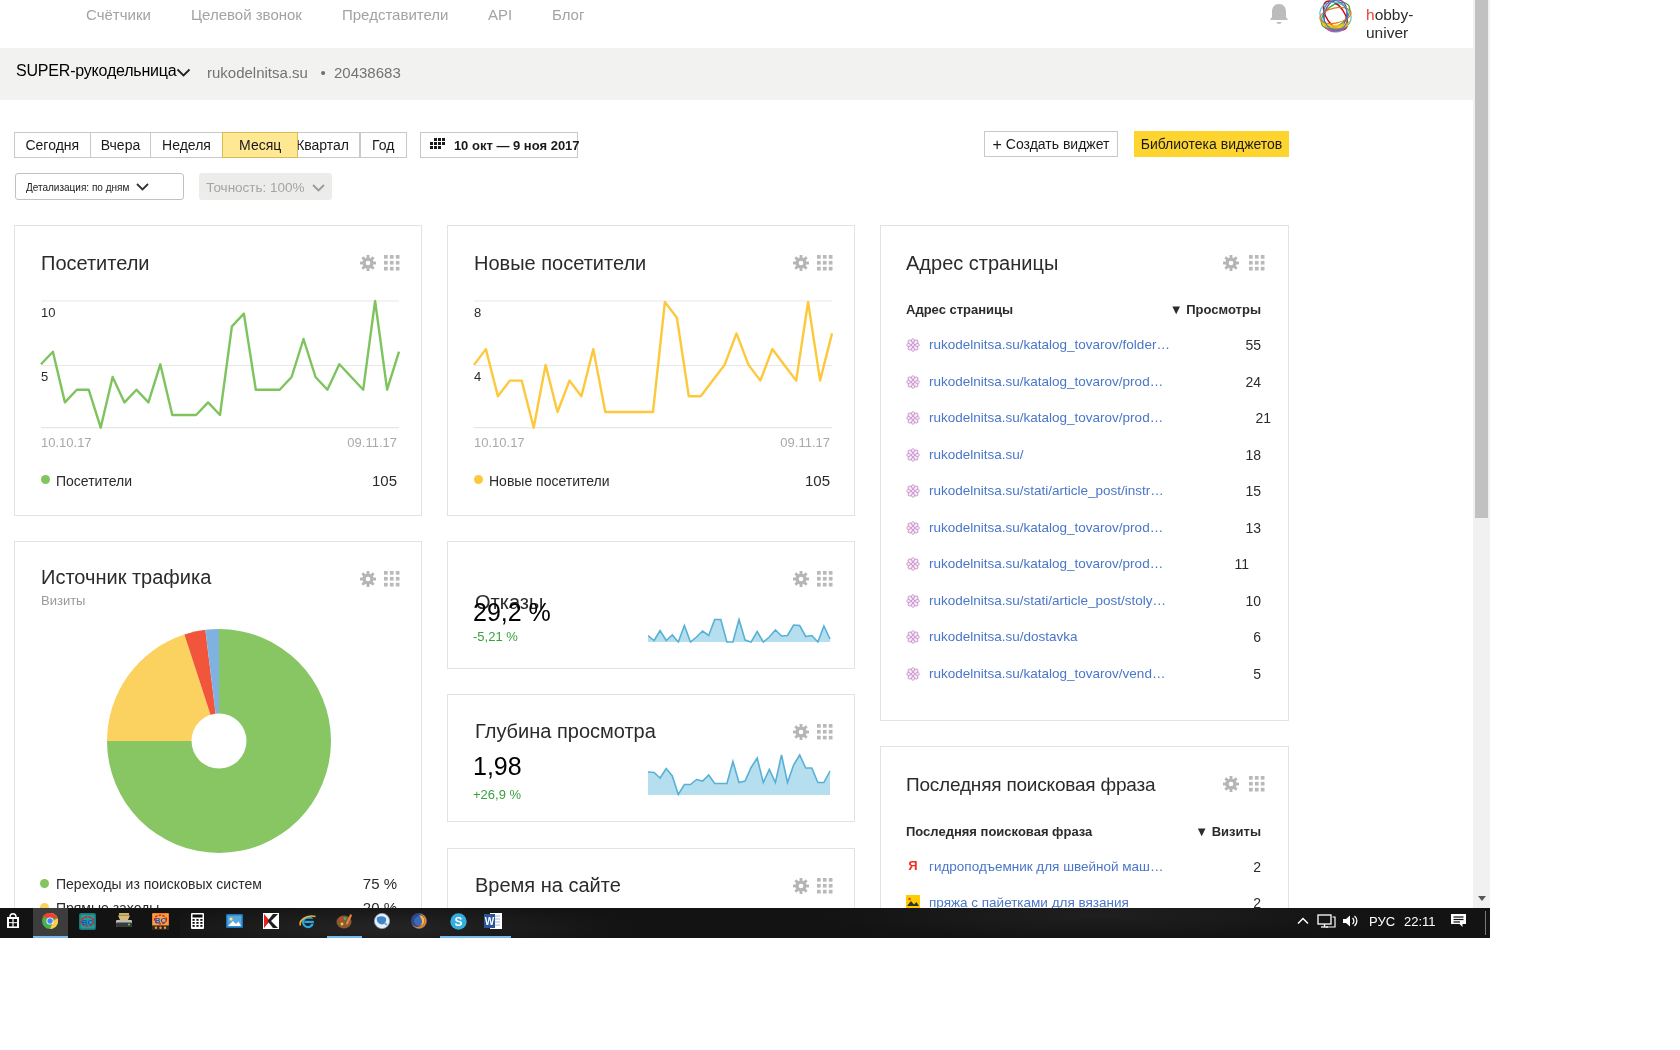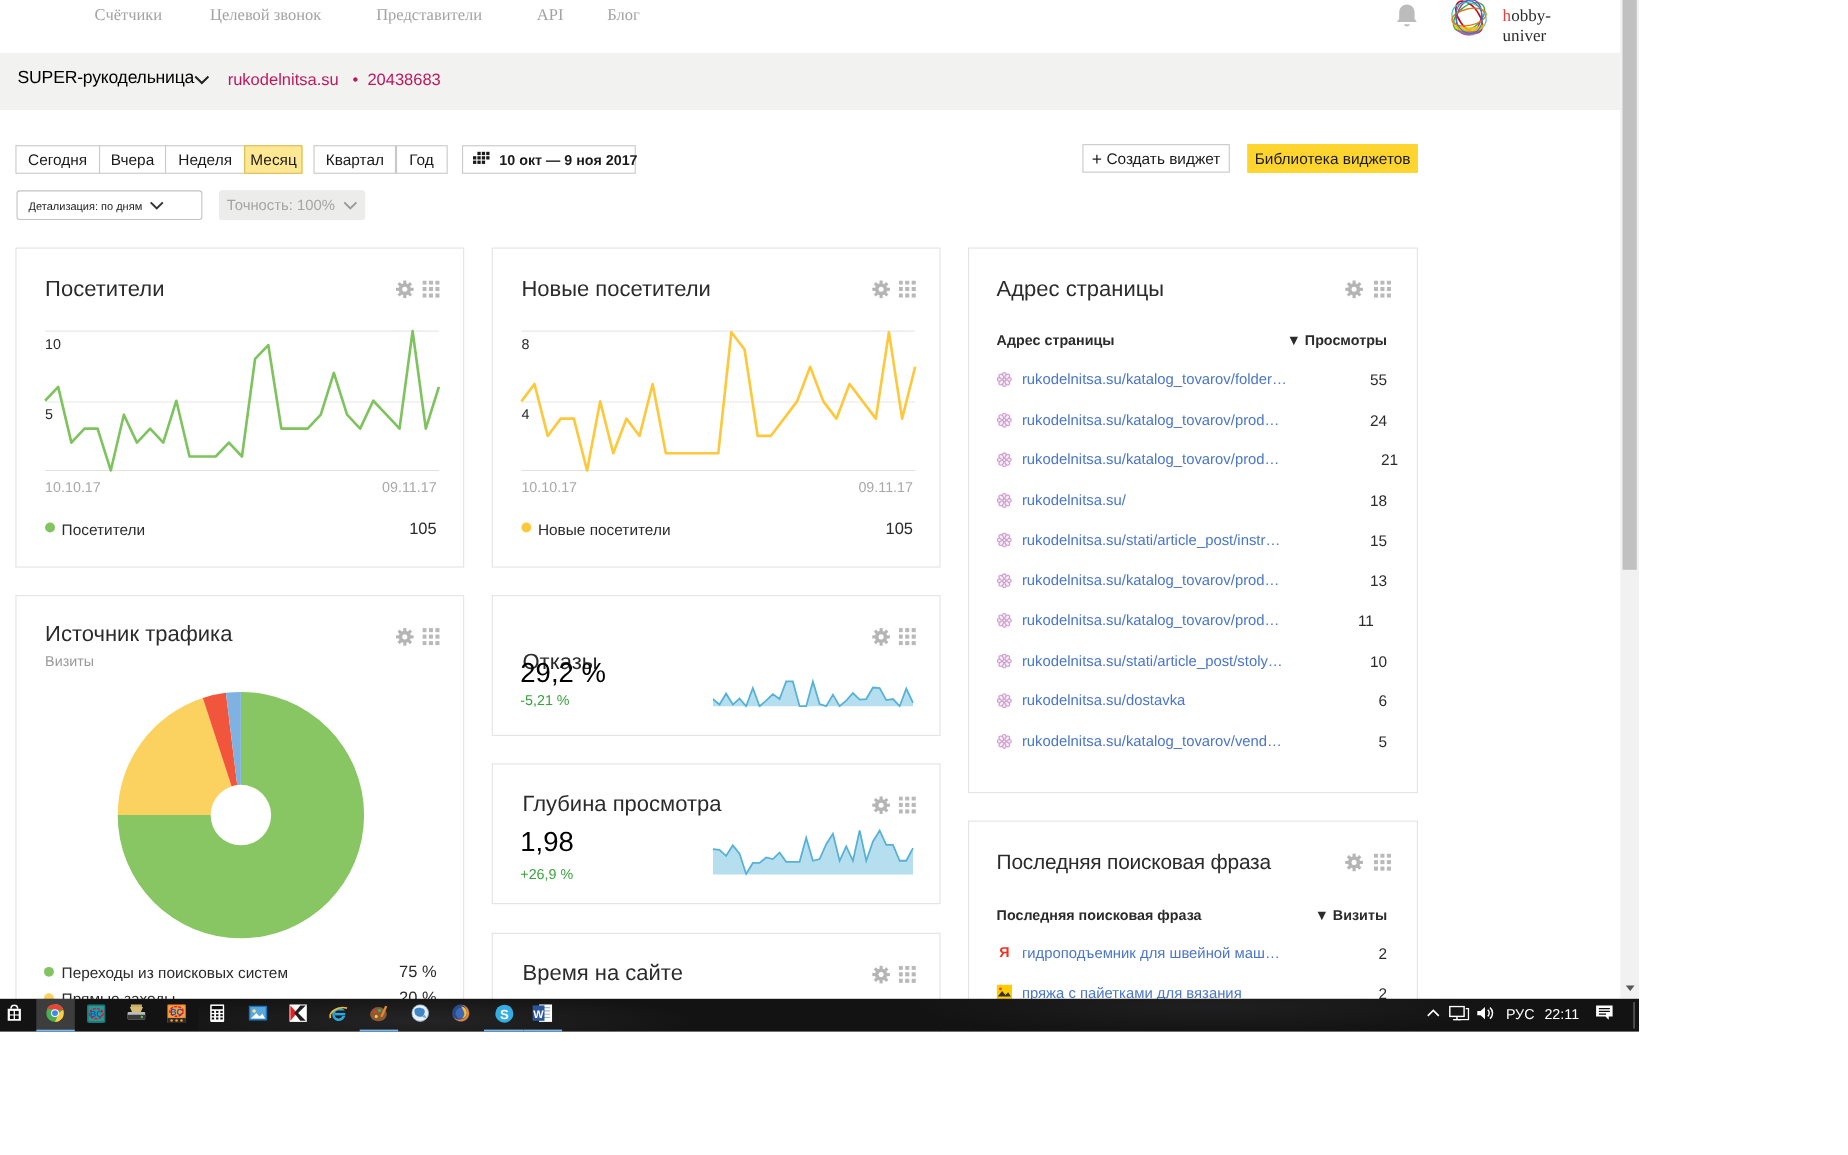--- a/index.html
+++ b/index.html
@@ -11,21 +11,21 @@
 .card{position:absolute;box-sizing:border-box;border:1px solid #e3e3e3;background:#fff;}
 .ctitle{position:absolute;left:26px;font-size:20px;color:#2b2b2b;white-space:nowrap;}
 .glink{color:#4a76c8;font-size:13.5px;text-decoration:none;white-space:nowrap;}
 .num{position:absolute;font-size:14px;color:#2b2b2b;text-align:right;}
 .thead{position:absolute;font-size:13px;font-weight:bold;color:#2b2b2b;}
 svg{display:block;}
 .gearwrap{position:absolute;}
 </style></head>
 <body>
 <div class="screen">
-<div class="topnav abs" style="left:0;top:0;width:1249px;height:48px;background:#fff;font-family:Liberation Serif, serif;">
+<div class="topnav abs" style="left:0;top:0;width:1249px;height:48px;background:#fff;">
   <a class="abs" style="left:86px;top:6px;">Счётчики</a>
   <a class="abs" style="left:191px;top:6px;">Целевой звонок</a>
   <a class="abs" style="left:342px;top:6px;">Представители</a>
   <a class="abs" style="left:488px;top:6px;">API</a>
   <a class="abs" style="left:552px;top:6px;">Блог</a>
   <svg class="abs" style="left:1268px;top:2px;" width="22" height="24" viewBox="0 0 22 24">
     <path d="M11 2 C6.5 2 4 5.5 4 9.5 L4 15 L2 18 L20 18 L18 15 L18 9.5 C18 5.5 15.5 2 11 2 Z" fill="#bcbcbc"></path>
     <path d="M8.3 20 a2.8 2.8 0 0 0 5.4 0 Z" fill="#bcbcbc"></path>
   </svg>
   <svg class="abs" style="left:1317px;top:-3px;" width="37" height="37" viewBox="0 0 37 37">
@@ -39,26 +39,26 @@
     <ellipse cx="18.5" cy="18.5" rx="15.8" ry="7.5" fill="none" stroke="#e77817" stroke-width="1.2" transform="rotate(-12 18.5 18.5)"></ellipse>
     <ellipse cx="18.5" cy="18.5" rx="15" ry="12" fill="none" stroke="#2a7fc0" stroke-width="1" transform="rotate(80 18.5 18.5)"></ellipse>
   </svg>
   <div class="abs" style="left:1366px;top:6px;font-size:15.5px;color:#2b2b2b;"><span style="color:#e8423c;">h</span>obby-univer</div>
 </div>
 <div class="graybar">
   <div class="abs" style="left:16px;top:14px;font-size:16px;color:#000;letter-spacing:-0.2px;">SUPER-рукодельница</div>
   <svg class="abs" style="left:176px;top:20px;" width="15" height="10" viewBox="0 0 15 10">
         <path d="M1.5 1.5 L7.5 7.5 L13.5 1.5" fill="none" stroke="#222" stroke-width="1.8"></path>
       </svg>
-  <div class="abs" style="left:207px;top:16px;font-size:15px;color:#be185d;">rukodelnitsa.su&nbsp;&nbsp;&nbsp;•&nbsp;&nbsp;20438683</div>
+  <div class="abs" style="left:207px;top:16px;font-size:15px;color:#737373;">rukodelnitsa.su&nbsp;&nbsp;&nbsp;•&nbsp;&nbsp;20438683</div>
 </div>
 <div class="btn" style="left:13.5px;top:132px;width:77.6px;height:26px;line-height:24px;">Сегодня</div>
 <div class="btn" style="left:90.1px;top:132px;width:60.7px;height:26px;line-height:24px;">Вчера</div>
 <div class="btn" style="left:149.8px;top:132px;width:73.4px;height:26px;line-height:24px;">Неделя</div>
-<div class="btn" style="left:222.2px;top:132px;width:53px;height:26px;line-height:24px;background:#ffe894;border-color:#d9bb52;z-index:2;">Месяц</div>
+<div class="btn" style="left:222.2px;top:132px;width:76px;height:26px;line-height:24px;background:#ffe894;border-color:#d9bb52;z-index:2;">Месяц</div>
 <div class="btn" style="left:284.7px;top:132px;width:75.8px;height:26px;line-height:24px;">Квартал</div>
 <div class="btn" style="left:359.5px;top:132px;width:47.4px;height:26px;line-height:24px;">Год</div>
 <div class="btn" style="left:420px;top:132px;width:158px;height:26px;line-height:24px;text-align:left;font-weight:bold;">
   <svg style="display:inline-block;vertical-align:-3px;margin-left:8px;" width="17" height="16" viewBox="0 0 17 16">
     <g fill="#1a1a1a">
       <rect x="5" y="1" width="3" height="3"></rect>
           <rect x="9" y="1" width="3" height="3"></rect>
           <rect x="13" y="1" width="3" height="3"></rect>
       <rect x="1" y="5" width="3" height="3"></rect>
           <rect x="5" y="5" width="3" height="3"></rect>

